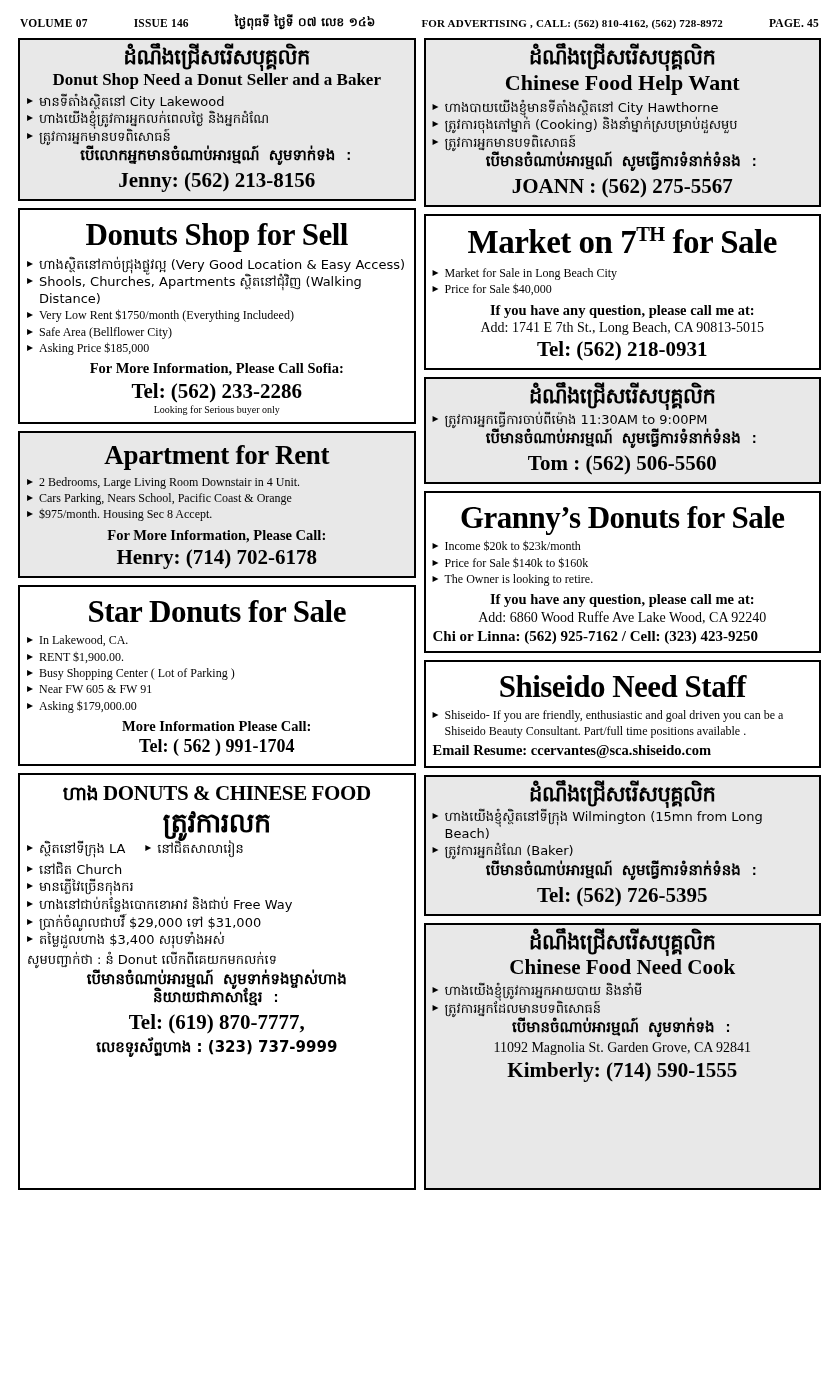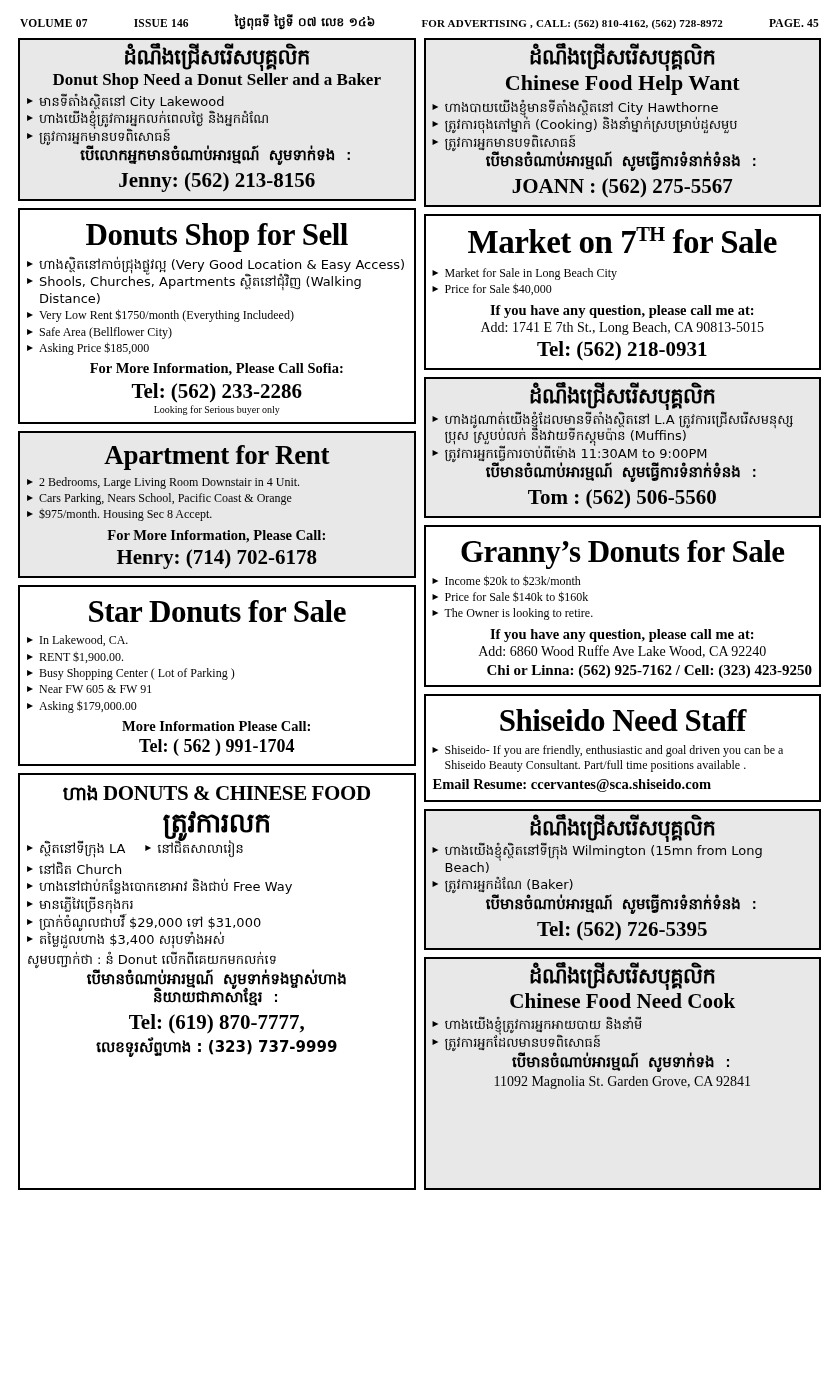--- a/index.html
+++ b/index.html
@@ -73,21 +73,21 @@
   ul.lines li:before {
     content: "\25B8";
     position: absolute;
     left: 0;
     top: -1px;
     font-size: 12px;
   }
   ul.lines li.kh { font-family: "DejaVu Sans", sans-serif; font-size: 13px; }
   .plain { font-size: 14.5px; line-height: 1.3; }
   .plain.kh { font-family: "DejaVu Sans", sans-serif; font-size: 13px; }
-  .ctr { text-align: right; }
+  .ctr { text-align: left; }
   .b { font-weight: bold; }
   .callline {
     text-align: center;
     font-weight: bold;
     font-size: 14.5px;
     margin-top: 3px;
     line-height: 1.25;
   }
   .callline.kh { font-family: Liberation Mono, monospace; font-size: 15px; }
   .phone {
@@ -180,22 +180,22 @@
         <div class="twocol-kh">
           <ul class="lines" style="flex:0 0 auto;">
             <li class="kh">ស្ថិតនៅទីក្រុង LA</li>
           </ul>
           <ul class="lines" style="flex:0 0 auto;">
             <li class="kh">នៅជិតសាលារៀន</li>
           </ul>
         </div>
         <ul class="lines">
           <li class="kh">នៅជិត Church</li>
+          <li class="kh">មានភ្លើវៃច្រើនកុងករ</li>
           <li class="kh">ហាងនៅជាប់កន្លែងបោកខោអាវ និងជាប់ Free Way</li>
-          <li class="kh">មានភ្លើវៃច្រើនកុងករ</li>
           <li class="kh">ប្រាក់ចំណូលជាបវិ៍ $29,000 ទៅ $31,000</li>
           <li class="kh">តម្លៃដួលហាង $3,400 សរុបទាំងអស់</li>
         </ul>
         <div class="plain kh" style="margin-top:3px;">សូមបញ្ជាក់ថា : នំ Donut លើកពីគេយកមកលក់ទេ</div>
         <div class="callline kh">បើមានចំណាប់អារម្មណ៍ សូមទាក់ទងម្ចាស់ហាង</div>
         <div class="callline kh" style="margin-top:0;">និយាយជាភាសាខ្មែរ :</div>
         <div class="phone">Tel: (619) 870-7777,</div>
         <div class="phone sm">
           <span class="kh-inline" style="font-size:15px;">លេខទូរស័ព្ទហាង : (323) 737-9999</span>
         </div>
@@ -226,21 +226,20 @@
           <li>Price for Sale $40,000</li>
         </ul>
         <div class="callline">If you have any question, please call me at:</div>
         <div class="addr">Add: 1741 E 7th St., Long Beach, CA 90813-5015</div>
         <div class="phone">Tel: (562) 218-0931</div>
       </div>
 
       <div class="ad shade">
         <div class="kh-head">ដំណឹងជ្រើសរើសបុគ្គលិក</div>
         <ul class="lines">
-          <li class="kh">ហាងដូណាត់យើងខ្ញុំដែលមានទីតាំងស្ថិតនៅ L.A ត្រូវការជ្រើសរើសមនុស្សប្រុស ស្រួបប់លក់ និងវាយទីកស្តុមប៉ាន (Muffins)</li>
           <li class="kh">ត្រូវការអ្នកធ្វើការចាប់ពីម៉ោង 11:30AM to 9:00PM</li>
         </ul>
         <div class="callline kh">បើមានចំណាប់អារម្មណ៍ សូមធ្វើការទំនាក់ទំនង :</div>
         <div class="phone">Tom : (562) 506-5560</div>
       </div>
 
       <div class="ad">
         <div class="en-head xbig">Granny’s Donuts for Sale</div>
         <ul class="lines">
           <li>Income $20k to $23k/month</li>
@@ -272,17 +271,18 @@
 
       <div class="ad shade" style="flex:1 1 auto;">
         <div class="kh-head">ដំណឹងជ្រើសរើសបុគ្គលិក</div>
         <div class="en-head" style="font-size:21px;">Chinese Food Need Cook</div>
         <ul class="lines">
           <li class="kh">ហាងយើងខ្ញុំត្រូវការអ្នកអាយបាយ និងនាំមី</li>
           <li class="kh">ត្រូវការអ្នកដែលមានបទពិសោធន៍</li>
         </ul>
         <div class="callline kh">បើមានចំណាប់អារម្មណ៍ សូមទាក់ទង :</div>
         <div class="addr">11092 Magnolia St. Garden Grove, CA 92841</div>
+        <div class="phone">Kimberly: (714) 590-1555</div>
       </div>
 
     </div>
   </div>
 </div>
 
 </body></html>

